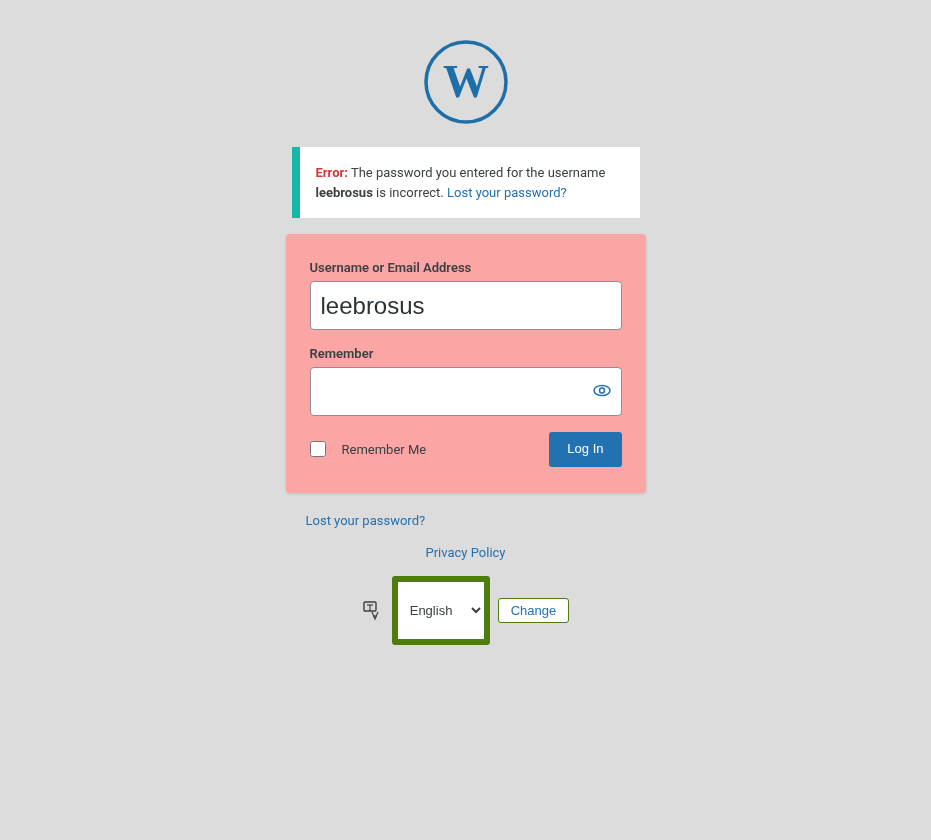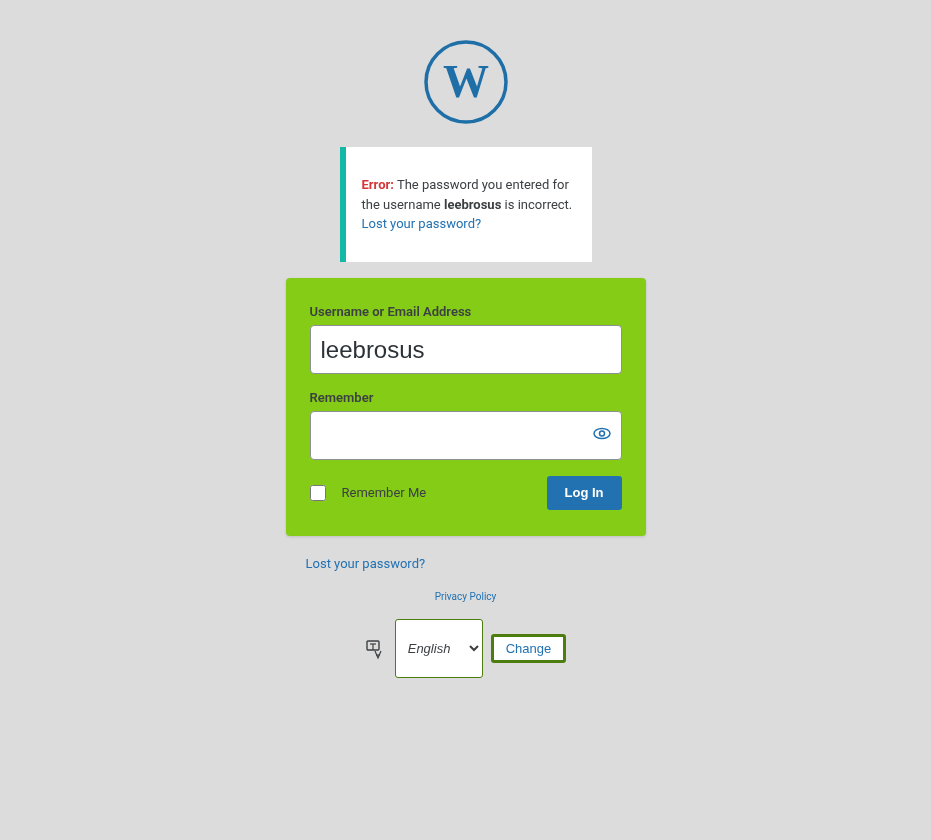--- a/index.html
+++ b/index.html
@@ -17,41 +17,41 @@
     }
 
     .wp-logo {
       width: 84px;
       height: 84px;
       margin-bottom: 20px;
     }
 
     .error-box {
       background: #fff;
-      border-left: 6px solid #14b8a6;
-      padding: 28px 16px;
-      width: 252px;
+      border-left: 8px solid #14b8a6;
+      padding: 16px 16px;
+      width: 348px;
       margin-bottom: 16px;
       font-size: 13px;
       line-height: 1.5;
       color: #3c4043;
     }
 
     .error-box .error-label {
       font-weight: 700;
       color: #d63638;
     }
 
     .error-box a {
       color: #2271b1;
       text-decoration: none;
     }
 
     .login-form-container {
-      background: #84cc16;
+      background: #fca5a5;
       padding: 26px 24px 26px 24px;
       width: 360px;
       border-radius: 4px;
       box-shadow: 0 1px 3px rgba(0,0,0,0.13);
     }
 
     .form-group {
       margin-bottom: 16px;
     }
 
@@ -116,21 +116,21 @@
       cursor: pointer;
     }
 
     .login-button {
       background-color: #2271b1;
       color: #fff;
       border: none;
       border-radius: 3px;
       padding: 8px 18px;
       font-size: 13px;
-      font-weight: 700;
+      font-weight: 400;
       cursor: pointer;
       line-height: 1.4;
     }
 
     .links-section {
       margin-top: 20px;
       width: 320px;
       display: flex;
       flex-direction: column;
       gap: 10px;
@@ -147,52 +147,51 @@
       font-size: 13px;
     }
 
     .privacy-policy-link {
       margin-top: 16px;
       text-align: center;
     }
 
     .privacy-policy-link a {
       color: #2271b1;
-      font-size: 10px;
+      font-size: 13px;
       text-decoration: none;
     }
 
     .language-selector {
       display: flex;
       align-items: center;
       justify-content: center;
       gap: 8px;
       margin-top: 16px;
     }
 
     .language-icon {
       width: 22px;
       height: 22px;
       color: #3c4043;
     }
 
     .language-select {
       padding: 20px 8px;
-      border: 1px solid #4d7c0f;
+      border: 6px solid #4d7c0f;
       border-radius: 3px;
       font-size: 13px;
       background: #fff;
       cursor: pointer;
       color: #3c4043;
-      font-style: italic;
     }
 
     .change-button {
       padding: 4px 12px;
-      border: 3px solid #4d7c0f;
+      border: 1px solid #4d7c0f;
       border-radius: 3px;
       background: #fff;
       color: #2271b1;
       font-size: 13px;
       cursor: pointer;
     }
   </style>
 </head>
 <body>
 

